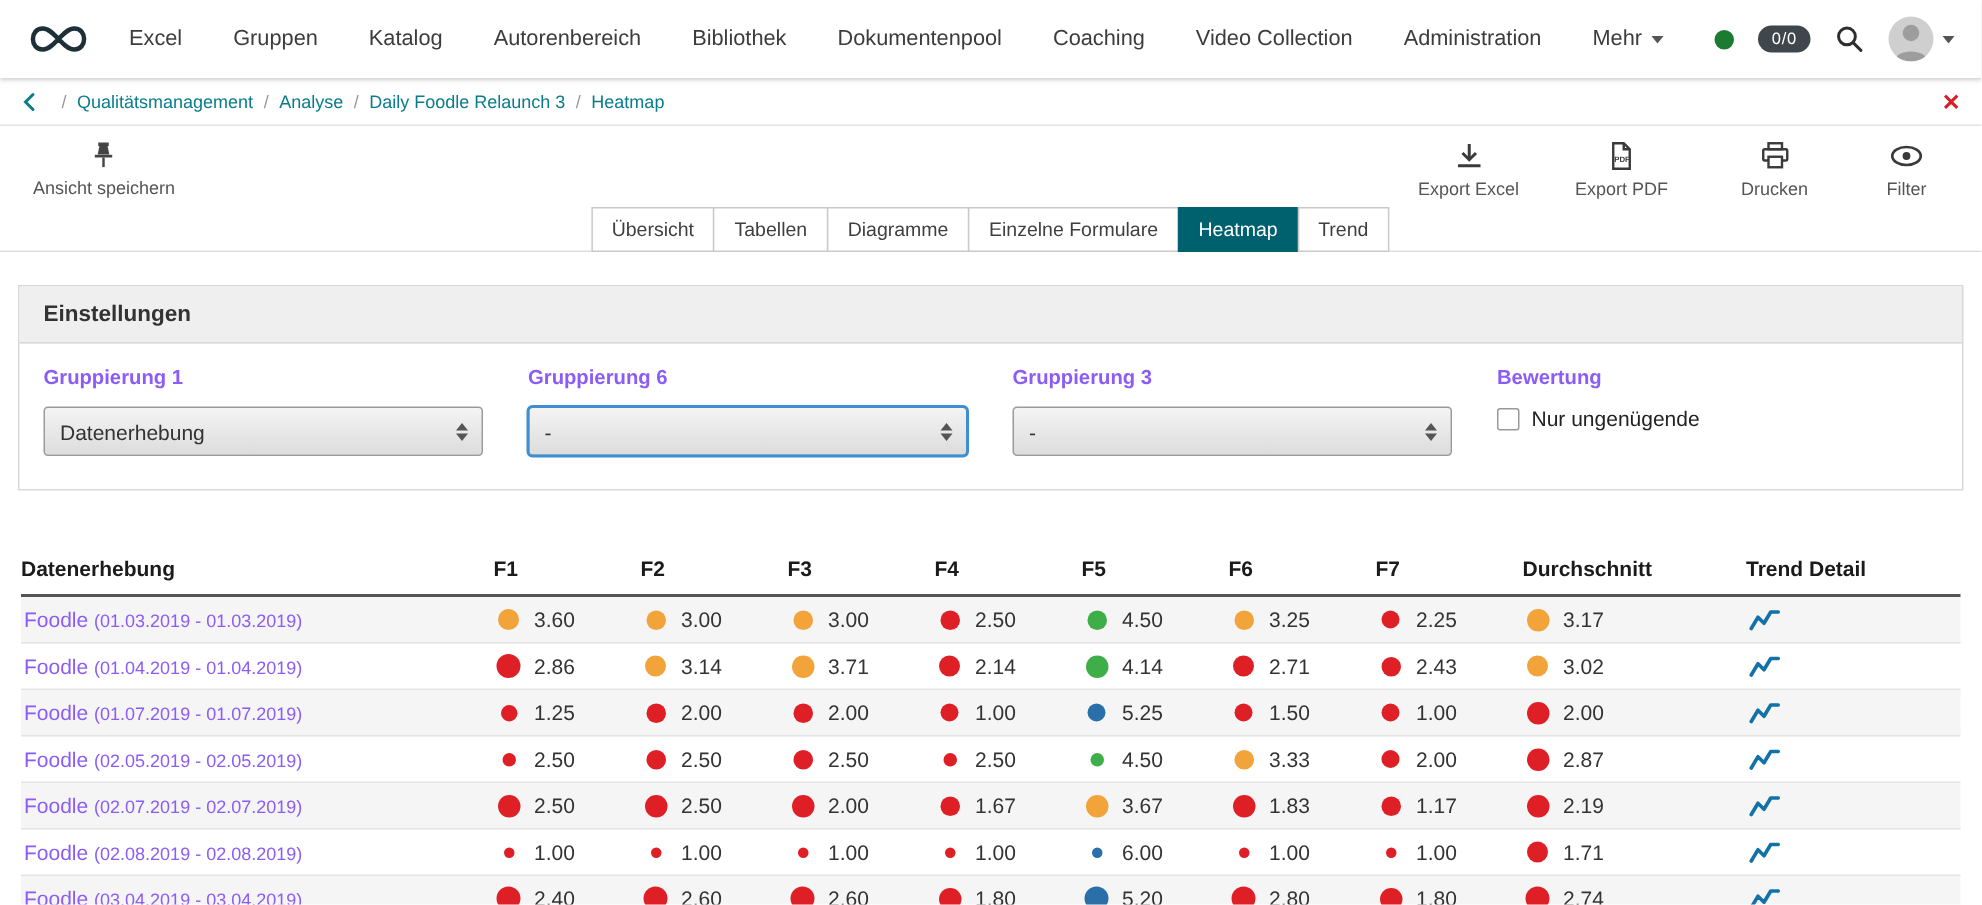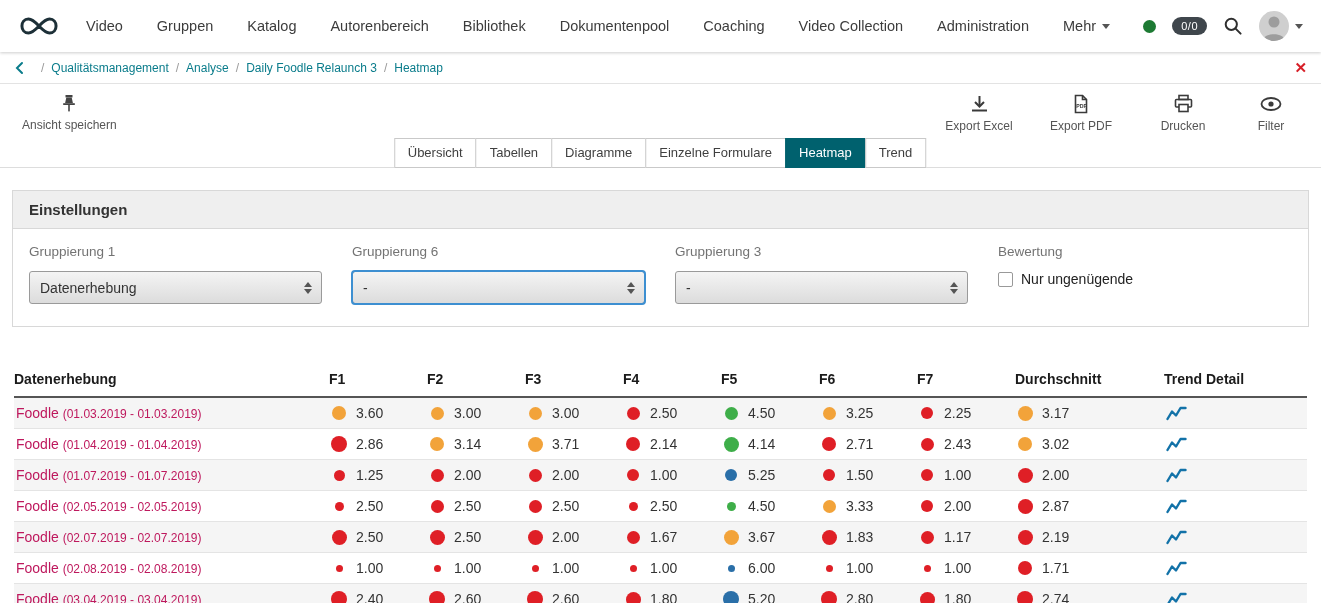--- a/index.html
+++ b/index.html
@@ -39,59 +39,59 @@
   .tabs { position:absolute; left:50%; bottom:-1px; transform:translateX(-50%); display:flex; z-index:3; }
   .tab { border:1px solid #c9c9c9; background:#fff; margin-left:-1px; padding:6px 13px 7px 13px;
          font-size:13px; color:#3f3f3f; cursor:pointer; white-space:nowrap;margin-top:26px; }
   .tab.active { background:#00616e; border-color:#00616e; color:#fff; }
 
   
   .settings { margin:22px 12px 0 12px; border:1px solid #d8d8d8; background:#fff; }
   .settings-header { background:#efefef; border-bottom:1px solid #d8d8d8; padding:10px 16px;
                      font-size:15px; font-weight:bold; color:#333; }
   .settings-body { display:grid; grid-template-columns:323px 323px 323px 1fr; padding:15px 16px 22px 16px; }
-  .group-label { font-size:13.5px; font-weight:normal; color:#737373; margin-bottom:12px; }
+  .group-label { font-size:13.5px; font-weight:bold; color:#8b5cf6; margin-bottom:12px; }
   .select { position:relative; width:293px; height:33px; border:1px solid #9a9a9a; border-radius:3px;
             background:linear-gradient(180deg,#f4f4f4,#dcdcdc); display:flex; align-items:center;
             padding:0 26px 0 10px; font-size:14px; color:#333; cursor:pointer; }
   .select.focused { outline:2px solid #3d8fd1; outline-offset:-1px; }
   .sel-arrows { position:absolute; right:9px; top:50%; transform:translateY(-50%);
                 display:flex; flex-direction:column; gap:2px; }
   .tri-up { width:0; height:0; border-left:4px solid transparent; border-right:4px solid transparent; border-bottom:5px solid #555; }
   .tri-down { width:0; height:0; border-left:4px solid transparent; border-right:4px solid transparent; border-top:5px solid #555; }
   .check-row { display:flex; align-items:center; gap:8px; margin-top:9px; }
   .checkbox { width:15px; height:15px; border:1px solid #999; border-radius:2px; background:#fff; cursor:pointer; }
   .check-label { font-size:14px; color:#222; }
 
   
   .table-wrap { margin:44px 14px 0 14px; }
   .thead, .trow { display:grid; grid-template-columns:315px repeat(7, 98px) 149px 1fr; align-items:center; }
   .thead { font-size:14px; font-weight:bold; color:#1b1b1b; padding-bottom:9px; border-bottom:2px solid #555; }
   .trow { height:31px; border-bottom:1px solid #e4e4e4; }
   .trow.striped { background:#f5f5f5; }
   .cell { display:flex; align-items:center; }
   .name-cell { padding-left:2px; }
-  .row-link { color:#be185d; text-decoration:none; cursor:pointer; font-size:14px; white-space:nowrap; }
+  .row-link { color:#8b5cf6; text-decoration:none; cursor:pointer; font-size:14px; white-space:nowrap; }
   .row-link .dates { font-size:12px; }
   .dotbox { width:20px; display:flex; justify-content:center; align-items:center; }
   .dot { border-radius:50%; display:inline-block; }
   .val { margin-left:7px; font-size:14px; color:#333; }
   .trend-cell { padding-left:2px; cursor:pointer; }
 </style>
 </head>
 <body>
 
 <div class="topbar">
   <div class="logo">
     <svg width="42" height="22" viewBox="0 0 48 24">
       <path d="M12 4 C 2 4 2 20 12 20 C 21 20 27 4 36 4 C 46 4 46 20 36 20 C 27 20 21 4 12 4 Z" fill="none" stroke="#1d3038" stroke-width="3.4"></path>
     </svg>
   </div>
   <div class="nav-items">
-    <span class="nav-item">Video</span>
+    <span class="nav-item">Excel</span>
     <span class="nav-item">Gruppen</span>
     <span class="nav-item">Katalog</span>
     <span class="nav-item">Autorenbereich</span>
     <span class="nav-item">Bibliothek</span>
     <span class="nav-item">Dokumentenpool</span>
     <span class="nav-item">Coaching</span>
     <span class="nav-item">Video Collection</span>
     <span class="nav-item">Administration</span>
     <span class="nav-more">
       <span>Mehr</span>

